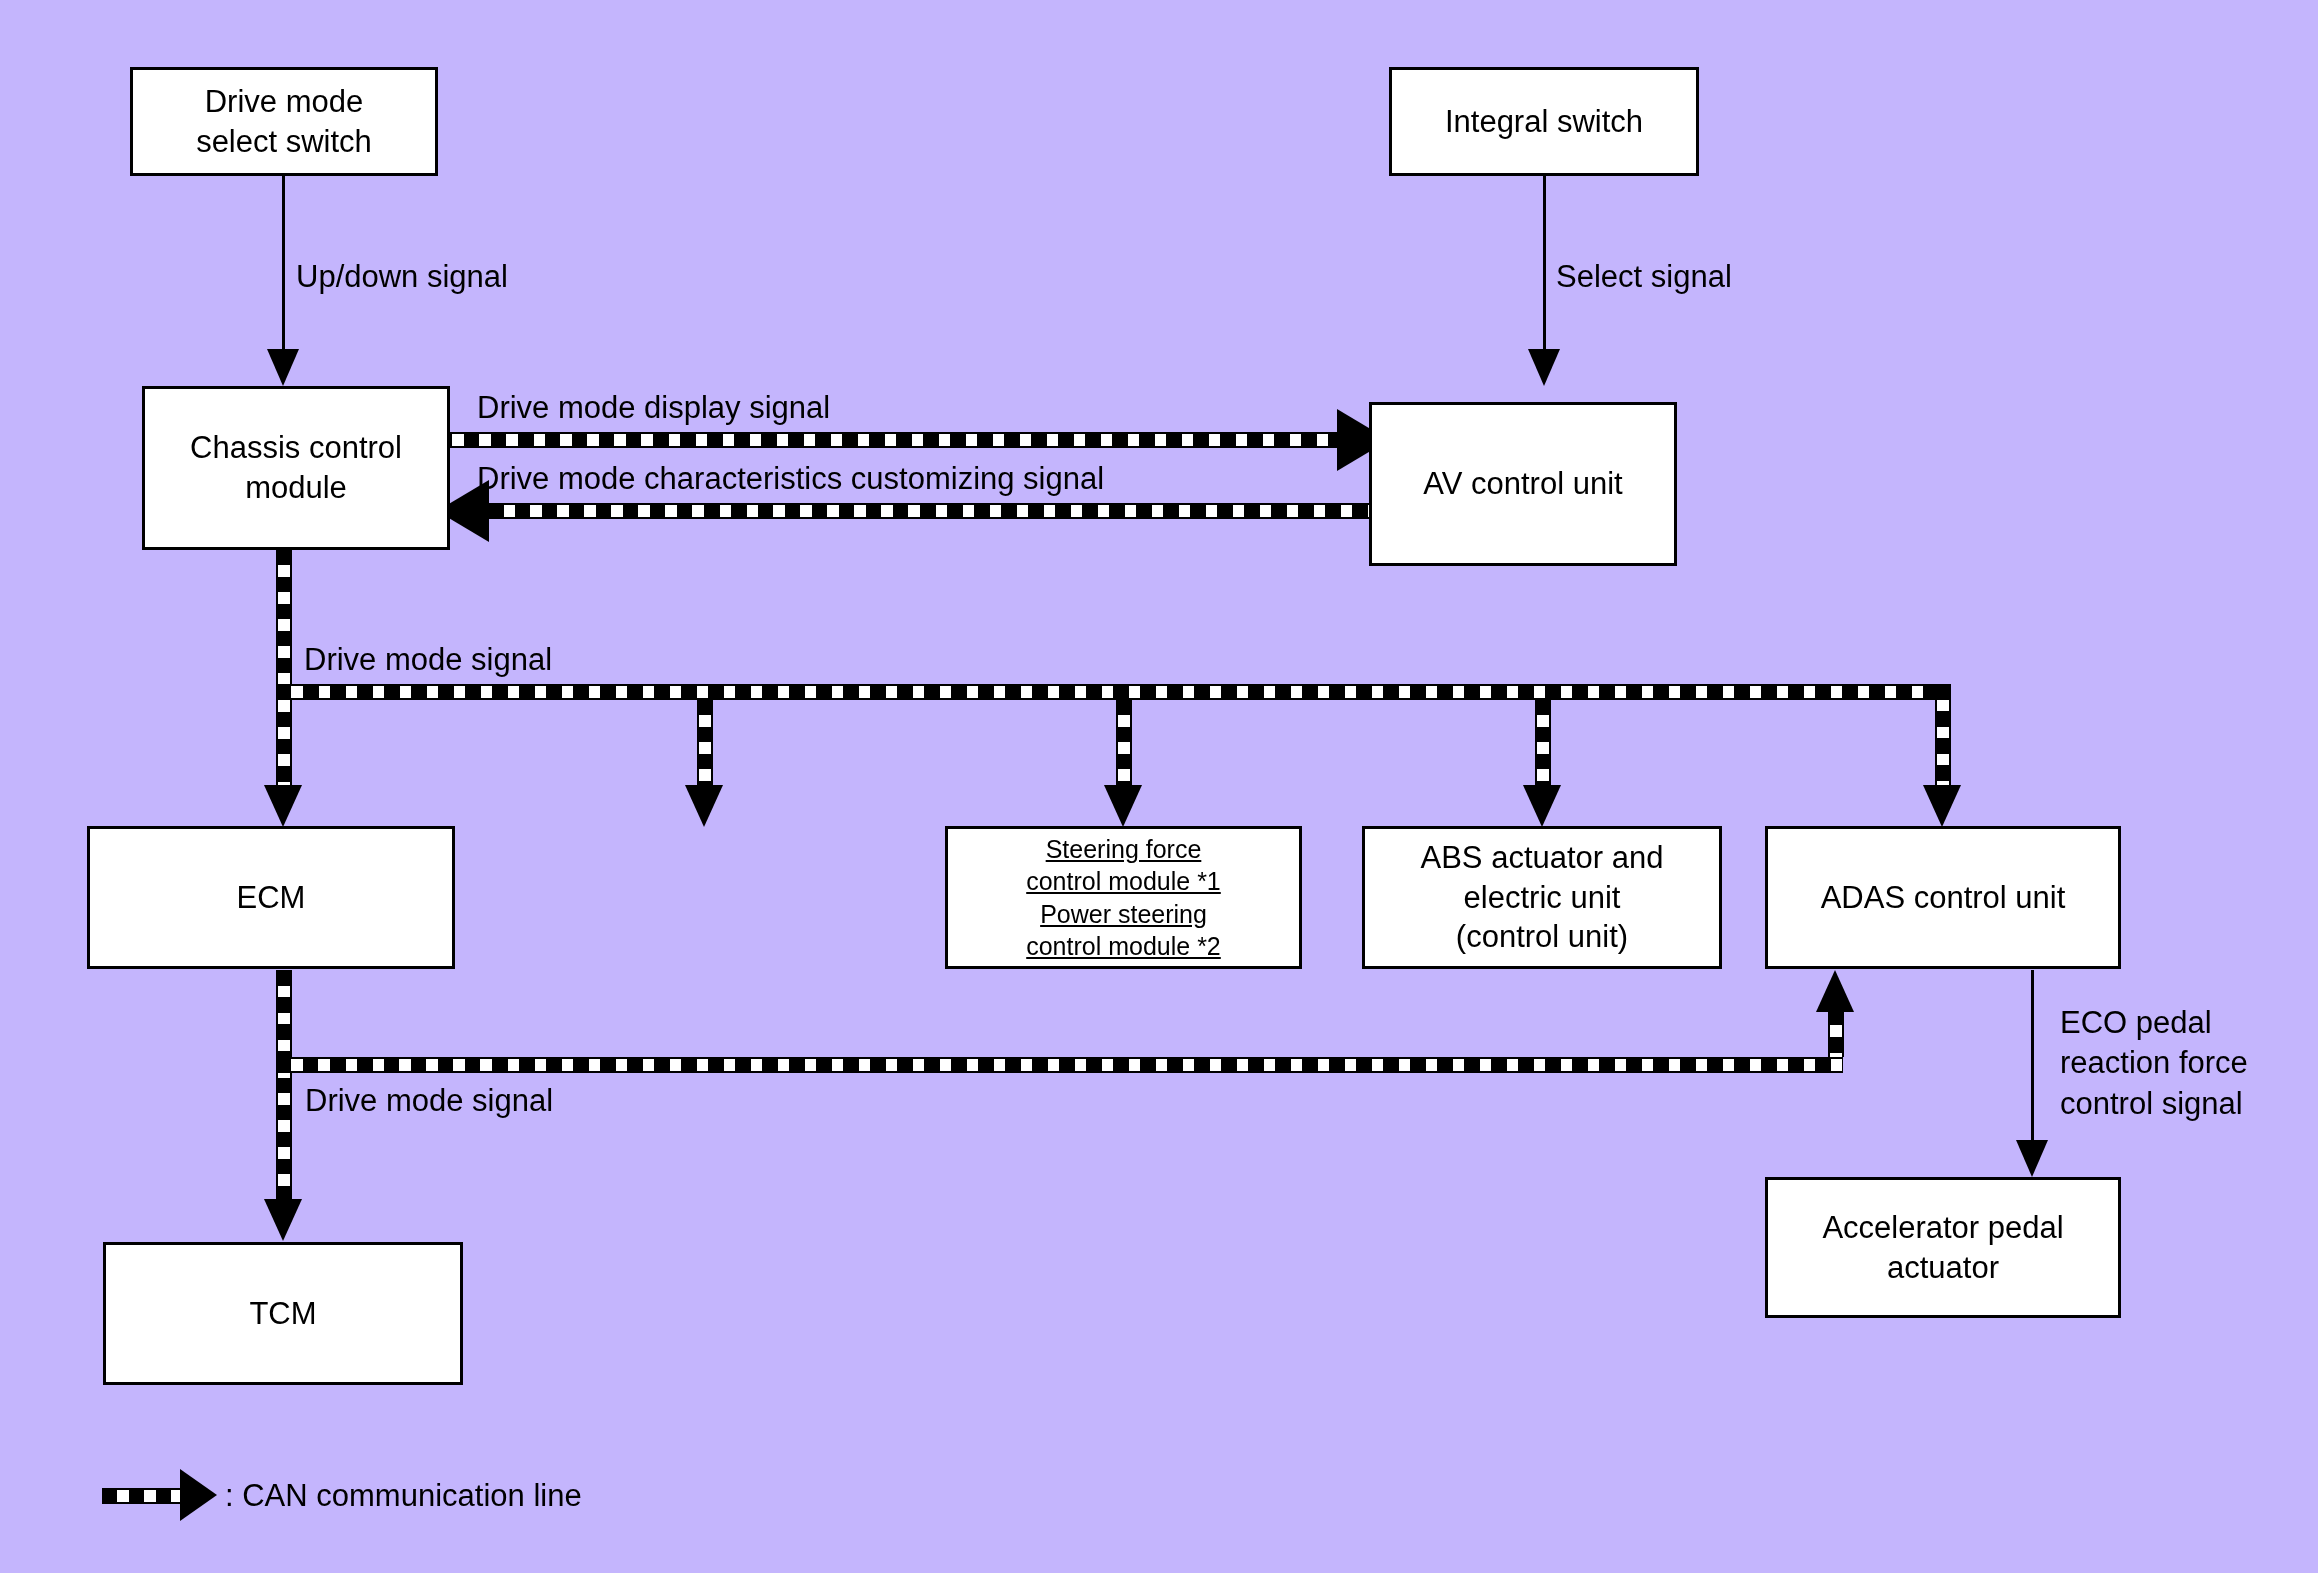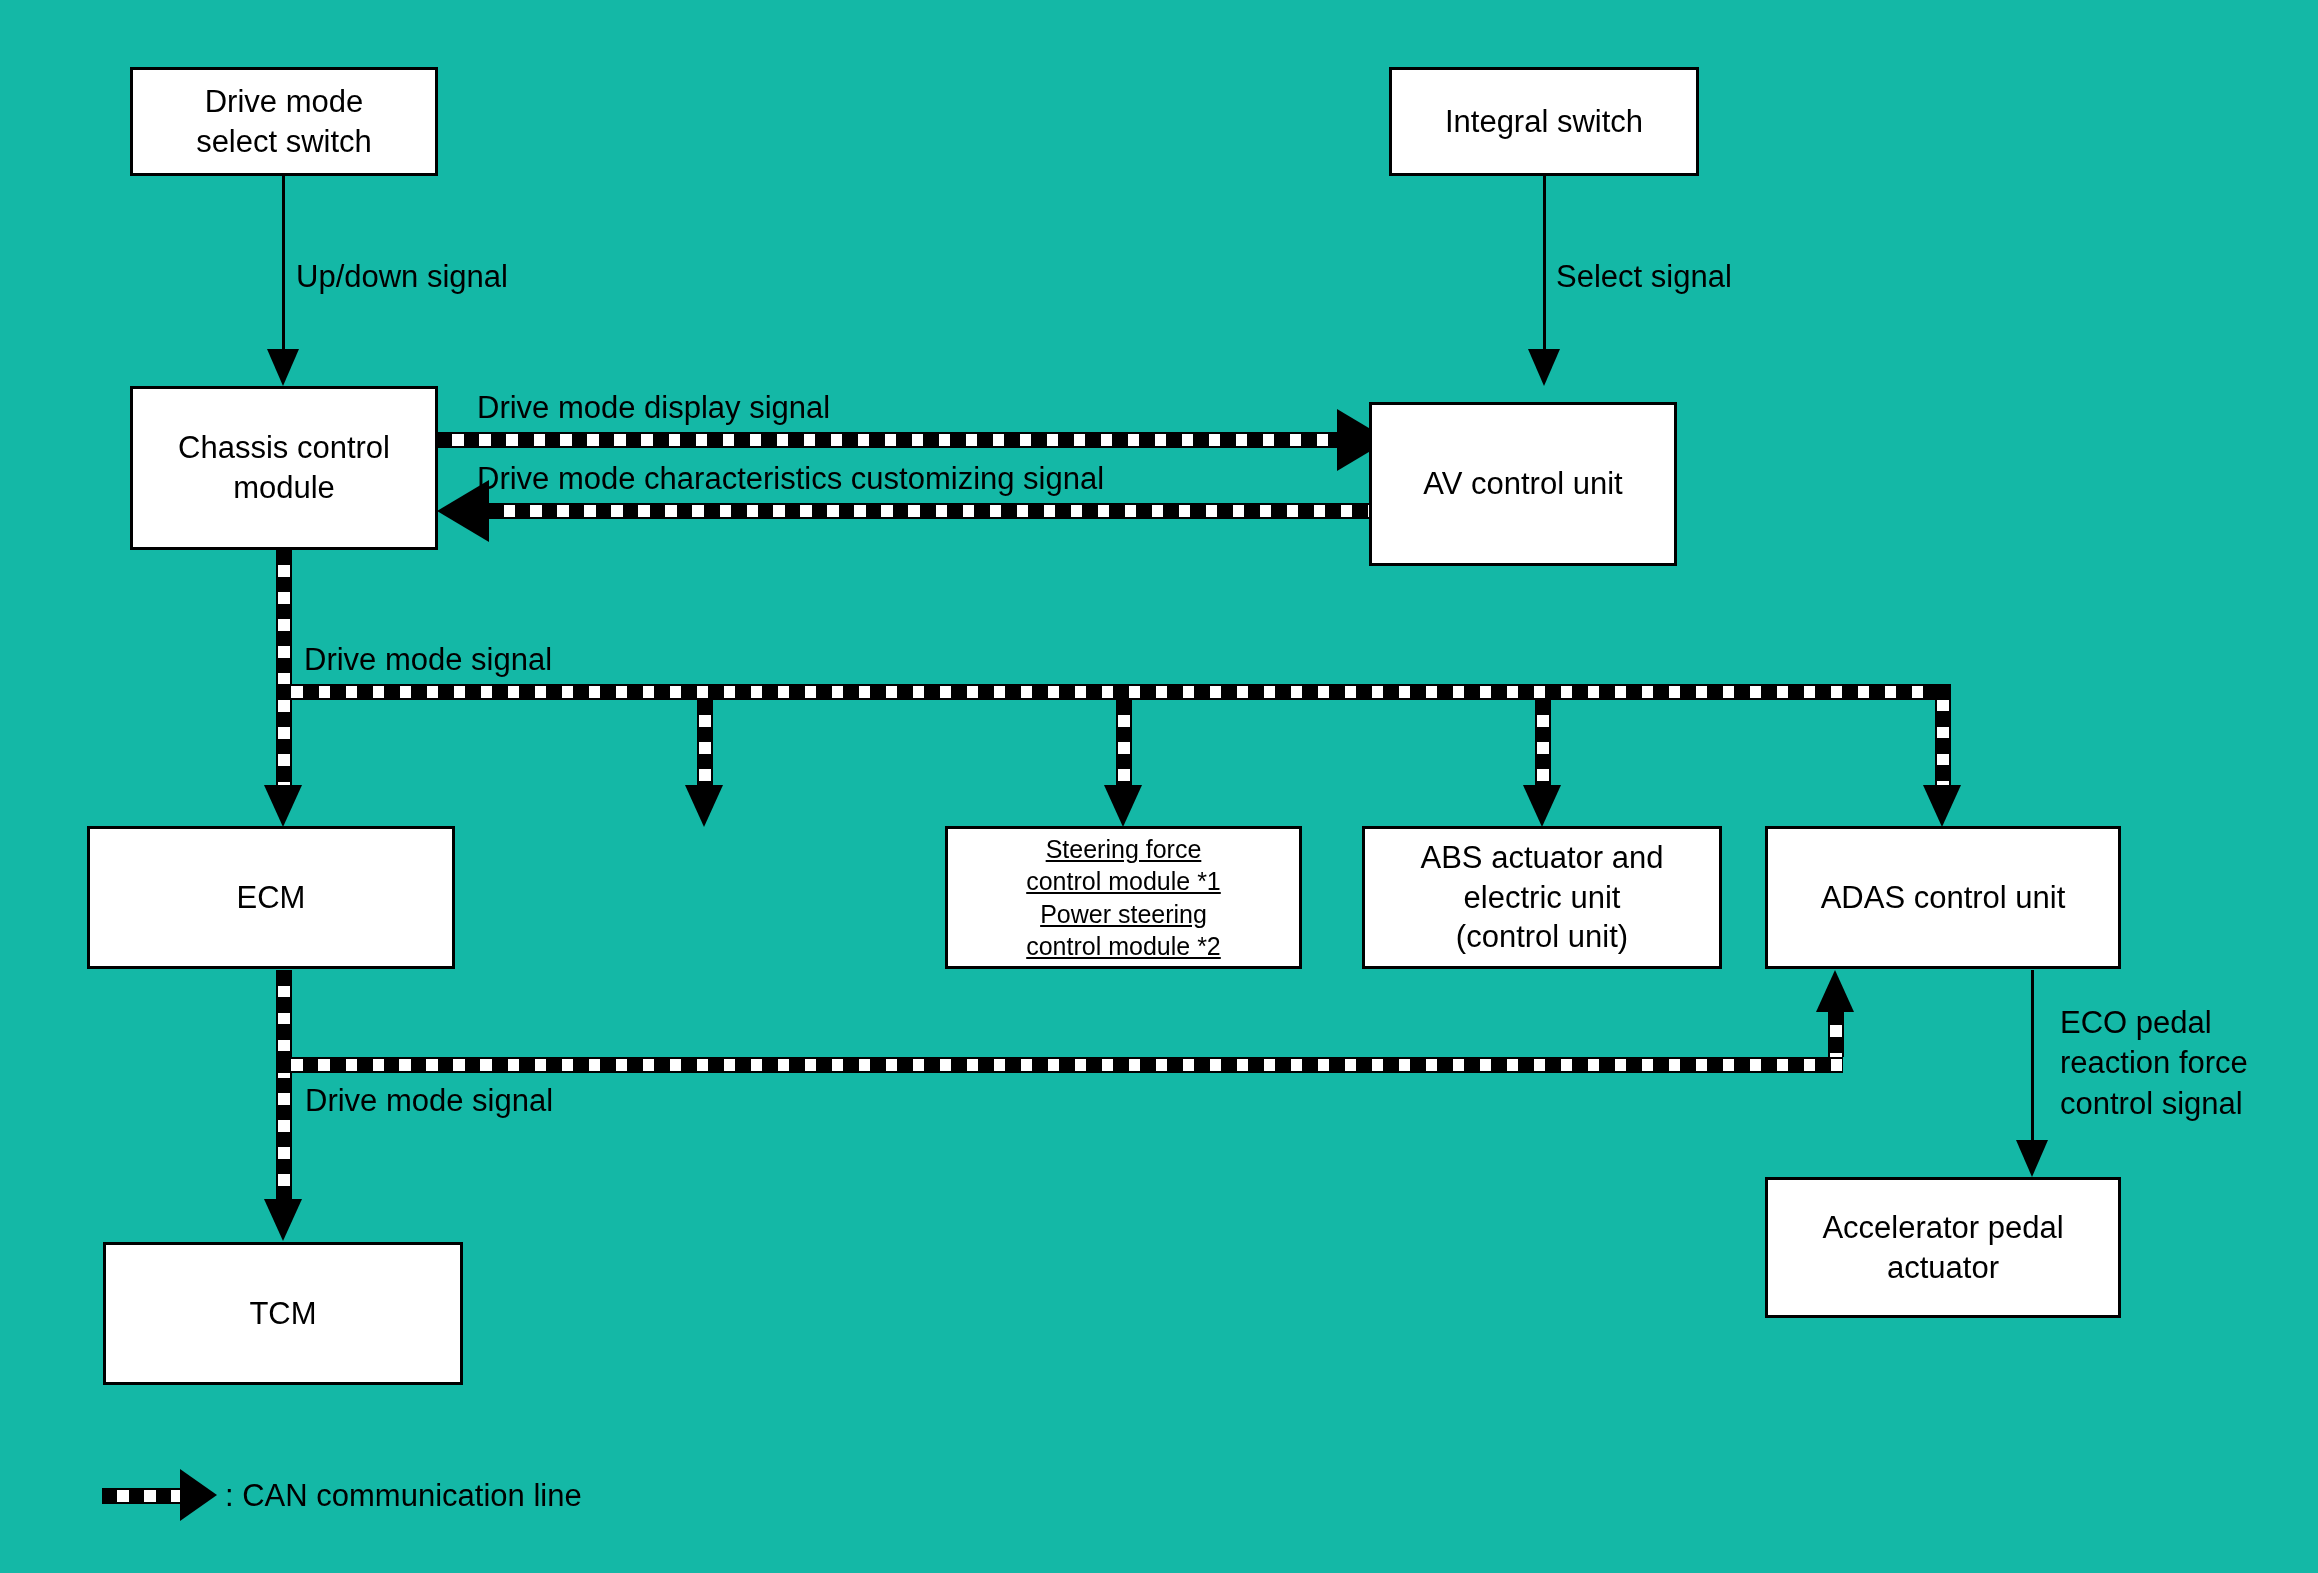--- a/index.html
+++ b/index.html
@@ -1,18 +1,18 @@
 <!DOCTYPE html>
 <html style="font-size:9.2px"><head>
 <meta charset="utf-8">
 <style>
   html,body{margin:0;padding:0;background:#ffffff;}
   body{width:2319px;height:1573px;position:relative;overflow:hidden;
        font-family:"Liberation Sans","DejaVu Sans",sans-serif;color:#000;}
-  #canvas{position:absolute;left:0;top:0;width:2319px;height:1573px;background:#14b8a6;}
+  #canvas{position:absolute;left:0;top:0;width:2319px;height:1573px;background:#c4b5fd;}
 
   
   .box{position:absolute;border:3.4px solid #000;background:#fff;box-sizing:border-box;
        display:flex;align-items:center;justify-content:center;text-align:center;
        white-space:pre-line;font-size:31px;line-height:1.28;}
   .box.small{font-size:25px;line-height:1.3;text-decoration:underline;}
 
   
   .sline-v{position:absolute;width:2.9px;background:#000;}
 
@@ -79,21 +79,21 @@
   <div class="can-h" style="left:276px;top:1057px;width:1567px;"></div>
 
   <div class="can-v" style="left:1828px;top:1010px;height:47px;"></div>
   <div class="ah ah-up-big" style="left:1816px;top:970px;"></div>
 
   <div class="box" style="left:130px;top:67px;width:308px;height:109px;">Drive mode
 select switch</div>
 
   <div class="box" style="left:1389px;top:67px;width:310px;height:109px;">Integral switch</div>
 
-  <div class="box" style="left:130px;top:386px;width:308px;height:164px;">Chassis control
+  <div class="box" style="left:142px;top:386px;width:308px;height:164px;">Chassis control
 module</div>
 
   <div class="box" style="left:1369px;top:386px;width:308px;height:164px;margin-top:16px;">AV control unit</div>
 
   <div class="box" style="left:87px;top:826px;width:368px;height:143px;">ECM</div>
 
 
   <div class="box small" style="left:945px;top:826px;width:357px;height:143px;">Steering force
 control module *1
 Power steering

